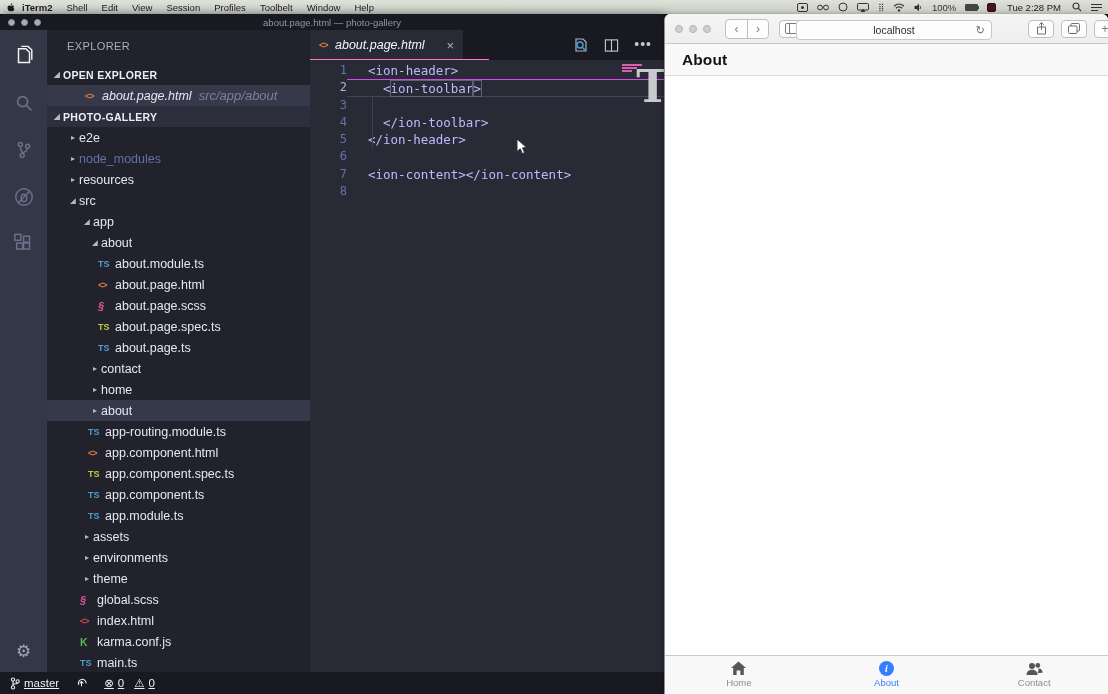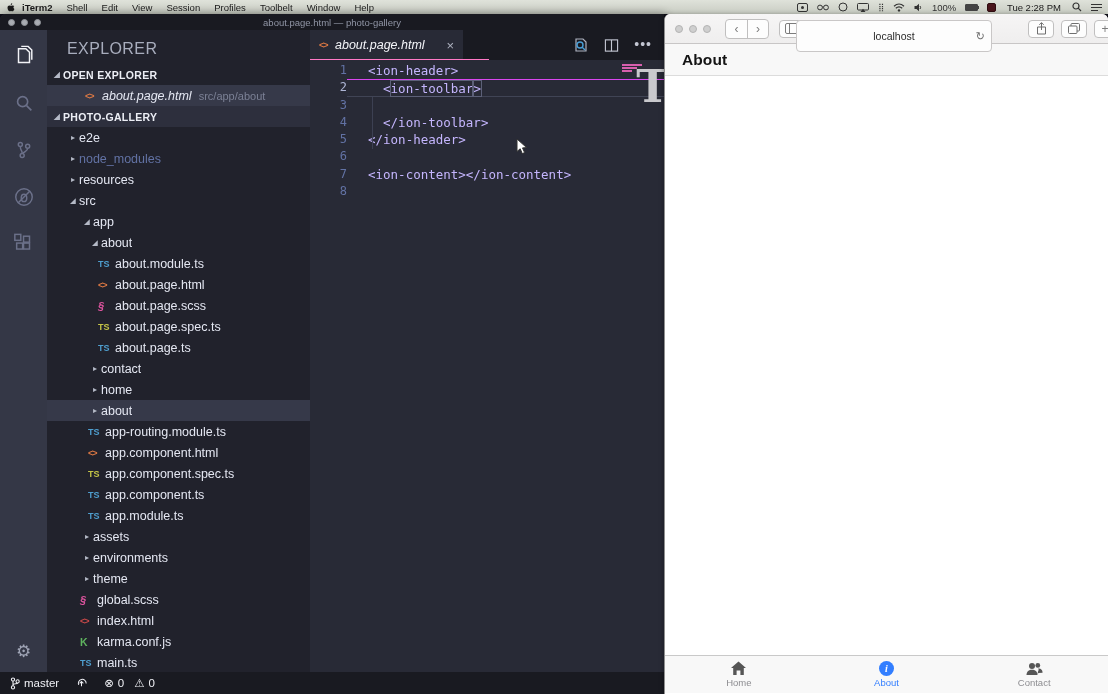--- a/index.html
+++ b/index.html
@@ -30,38 +30,38 @@
   .vs-body { display:flex; height:642px; }
 
   
   .activitybar { width:47px; background:#343746; display:flex; flex-direction:column; align-items:center; padding-top:14px; flex-shrink:0; position:relative; }
   .ab-ico { width:24px; height:24px; margin-bottom:23px; color:#6b7089; display:flex; align-items:center; justify-content:center; }
   .ab-ico.active { color:#f2f3f7; }
   .ab-gear { position:absolute; bottom:12px; font-size:17px; color:#9fa4b5; line-height:1; }
 
   
   .sidebar { width:263px; background:#21222c; flex-shrink:0; overflow:hidden; color:#e4e7f2; }
-  .sb-title { padding:10px 0 9px 20px; font-size:16px; letter-spacing:.4px; color:#a8adbd; height:34px; }
+  .sb-title { padding:10px 0 9px 20px; font-size:11px; letter-spacing:.4px; color:#a8adbd; height:34px; }
   .row { display:flex; align-items:center; height:21px; font-size:12.5px; white-space:nowrap; overflow:hidden; cursor:default; }
   .row .tw { width:12px; font-size:8px; color:#b5bac7; flex-shrink:0; text-align:center; }
   .row .tw.exp { font-size:7.5px; }
   .sec-h { font-weight:bold; font-size:10.5px; letter-spacing:.3px; color:#eceef5; padding-left:4px; }
   .sec-h.shaded { background:#2d2f3d; }
   .row.sel { background:#363949; }
   .ficon { width:17px; flex-shrink:0; font-size:9px; font-weight:bold; text-align:left; }
   .ficon.fi-html { color:#e07a44; letter-spacing:-1px; }
   .ficon.fi-html.red { color:#cc4a4a; }
   .ficon.fi-ts { color:#4f9fcf; }
   .ficon.fi-spec { color:#c5c547; }
   .ficon.fi-scss { color:#e055a0; font-style:italic; font-size:11px; }
   .ficon.fi-karma { color:#5fb45f; font-size:10.5px; }
   .lbl { overflow:hidden; text-overflow:ellipsis; }
   .lbl.dim { color:#6272a4; }
   .lbl.ital { font-style:italic; }
-  .detail { margin-left:7px; font-size:11px; color:#7b8095; }
+  .detail { margin-left:7px; font-size:13px; color:#7b8095; font-style:italic; }
   .p1 { padding-left:20px; } .p2 { padding-left:34px; } .p2f { padding-left:33px; }
   .p3 { padding-left:42px; } .p3f { padding-left:41px; } .p4f { padding-left:51px; }
   .poe { padding-left:38px; }
 
   
   .editor { flex:1; display:flex; flex-direction:column; background:#282a36; min-width:0; }
   .tabbar { height:30px; background:#191a21; display:flex; align-items:stretch; }
   .tab { width:153px; background:#282a36; display:flex; align-items:center; padding:0 9px; position:relative; }
   .tab::after { content:""; position:absolute; left:0; right:-26px; bottom:0; height:1.5px; background:#ff79c6; }
   .tab .ficon { width:16px; }
@@ -85,39 +85,39 @@
   .minimap-marks { position:absolute; right:18px; top:4px; width:24px; }
   .minimap-marks div { height:1.5px; margin-bottom:1.5px; background:#d75fae; }
   .ghost-t { position:absolute; right:-5px; top:5px; font-family:"DejaVu Serif", serif; font-weight:bold;
     font-size:44px; color:#c9c9cd; line-height:1; }
   .mouse-cursor { position:absolute; left:206px; top:78px; }
 
   
   .statusbar { height:22px; background:#191a21; display:flex; align-items:center; color:#eff0f5;
     font-size:11.5px; padding:0 10px; }
   .sb-item { display:flex; align-items:center; gap:4px; margin-right:16px; white-space:nowrap;
-    font-family:"Liberation Sans","DejaVu Sans",sans-serif; }
+    font-family:"Liberation Sans","DejaVu Sans",sans-serif;text-decoration:underline; }
   .sb-right { margin-left:auto; display:flex; align-items:center; }
   .sb-right .sb-item { margin-right:0; margin-left:18px; }
   .glyph { font-family:"DejaVu Sans",sans-serif; }
 
   
   .safari { position:absolute; left:664px; top:14px; width:444px; height:680px; background:#ffffff;
     border-radius:6px 6px 0 0; overflow:hidden; border-left:1px solid #8f8f8f; box-shadow:-1px 0 4px rgba(0,0,0,.3); }
   .saf-toolbar { height:30px; background:linear-gradient(#f6f5f5,#efeeee); border-bottom:1px solid #c8c6c6;
     display:flex; align-items:center; position:relative; padding-left:10px; }
   .saf-tl { width:8px; height:8px; border-radius:50%; background:#cfcfcf; border:0.5px solid #b4b4b4; margin-right:6px; }
   .navgroup { display:flex; margin-left:8px; border:1px solid #c0bfbf; border-radius:4px; background:#fdfdfd; }
   .navbtn { width:21px; height:18px; display:flex; align-items:center; justify-content:center;
     color:#7c7c7c; font-size:12px; }
   .navbtn + .navbtn { border-left:1px solid #c0bfbf; }
   .sidebar-btn { margin-left:10px; width:24px; height:18px; border:1px solid #c0bfbf; border-radius:4px;
     background:#fdfdfd; display:flex; align-items:center; justify-content:center; }
   .sidebar-btn svg { display:block; }
-  .urlfield { position:absolute; left:131px; width:196px; height:32px; top:6px; background:#fdfdfd;
+  .urlfield { position:absolute; left:131px; width:196px; height:20px; top:6px; background:#fdfdfd;
     border:1px solid #c9c7c7; border-radius:4px; display:flex; align-items:center; justify-content:center; }
   .url-text { font-size:10.5px; color:#2b2b2b; }
   .reload { position:absolute; right:6px; font-size:11px; color:#6f6f6f; font-family:"DejaVu Sans",sans-serif; }
   .saf-right { position:absolute; right:0; display:flex; align-items:center; }
   .saf-btn { width:26px; height:18px; border:1px solid #c0bfbf; border-radius:4px; background:#fdfdfd;
     display:flex; align-items:center; justify-content:center; margin-left:7px; color:#6f6f6f; }
   .saf-btn.plus { width:22px; margin-right:-8px; font-size:12px; color:#7c7c7c; }
 
   .app-header { height:32px; background:#f8f8f8; border-bottom:1px solid #dcdcdc; display:flex; align-items:center;
     padding-left:17px; }

